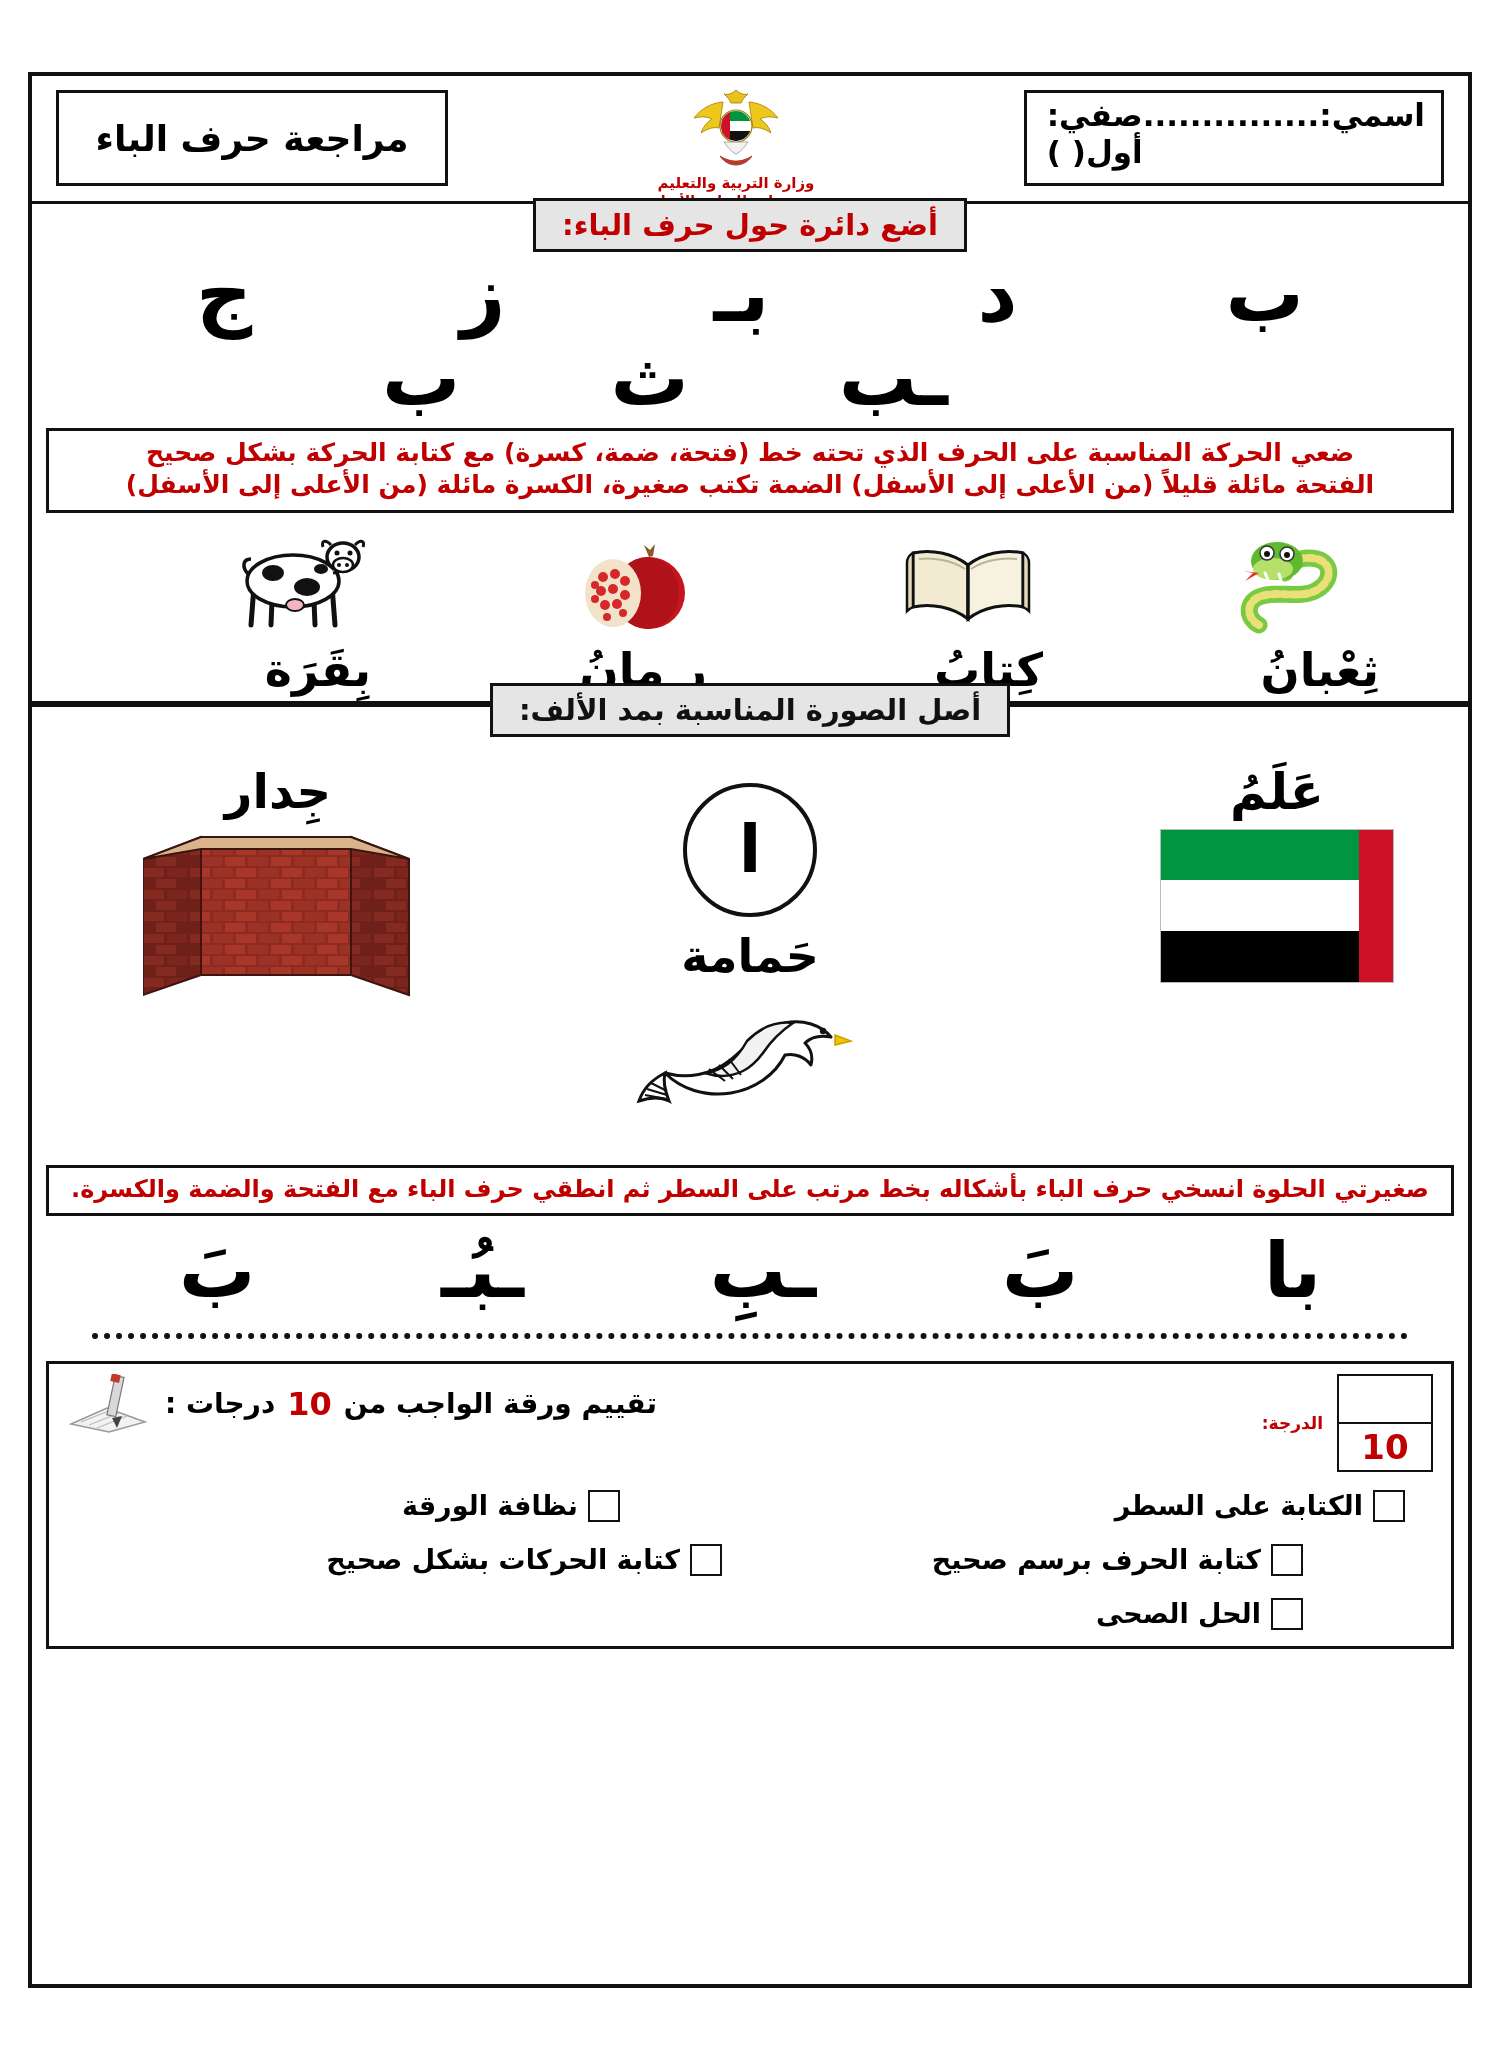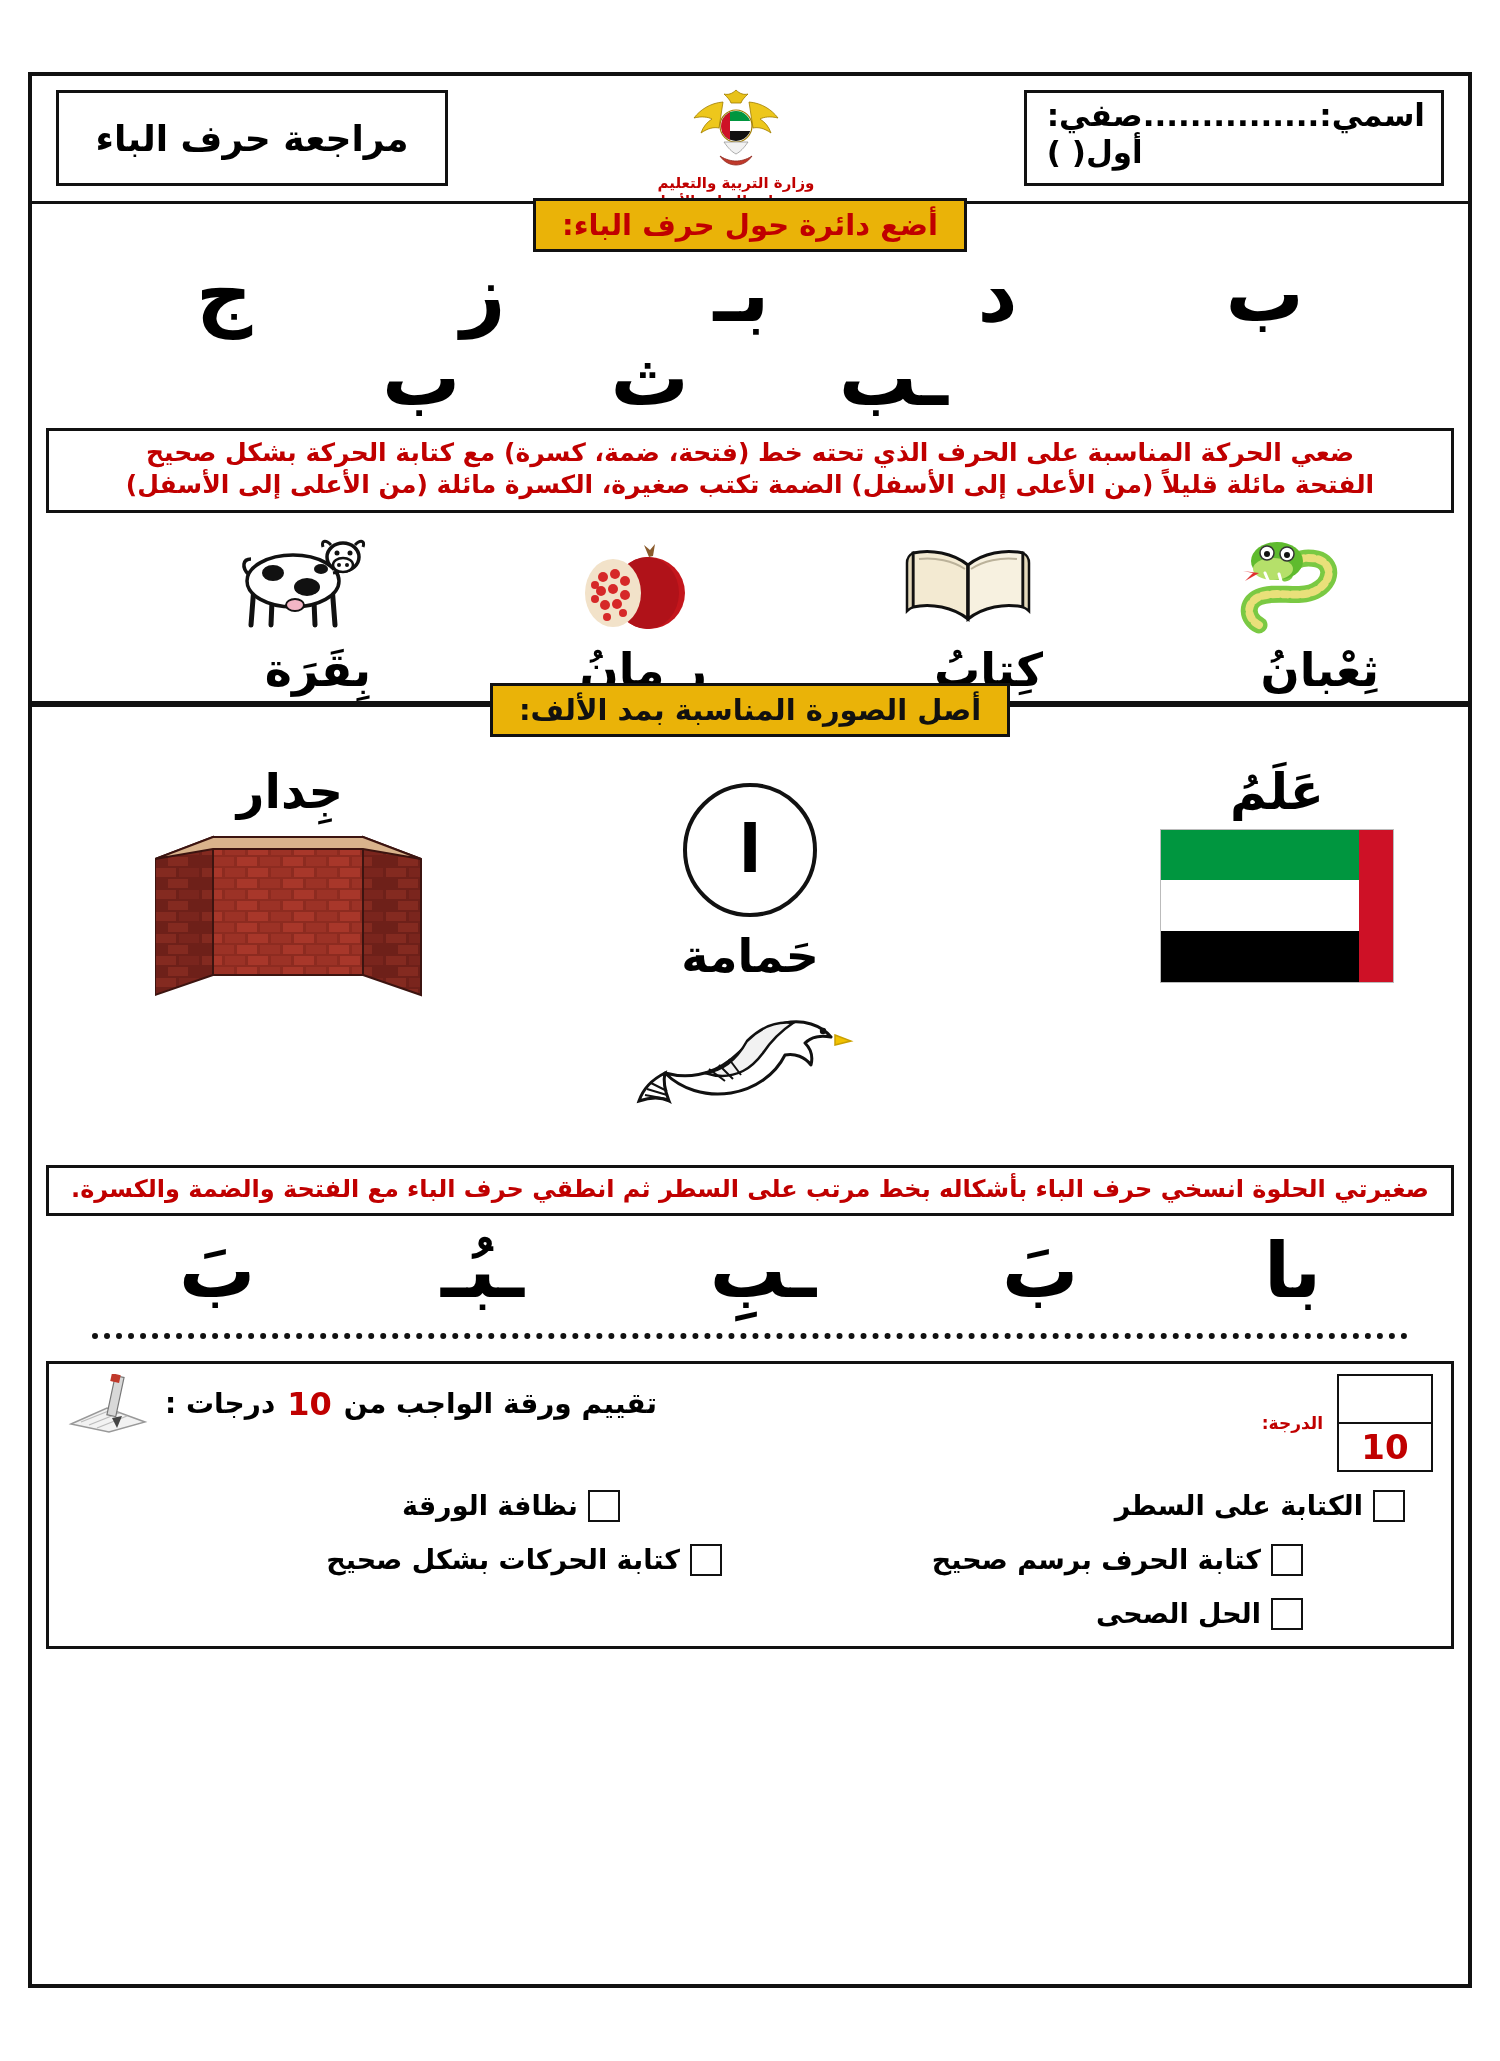--- a/index.html
+++ b/index.html
@@ -65,21 +65,21 @@
   .ministry .l2{font-size:14px;}
 
   
   .chip-row{
     display:flex;justify-content:center;
     margin-top:-6px;margin-bottom:0;
     position:relative;z-index:5;
   }
   .chip{
     border:3px solid #111;
-    background:#eab308;
+    background:#e5e5e5;
     padding:7px 26px;
     font-size:29px;font-weight:bold;color:#c00000;
     box-sizing:border-box;
   }
   .chip.black{color:#111;}
 
   
   .letters{
     display:flex;align-items:center;justify-content:space-around;
     padding:2px 60px 0 60px;
@@ -141,21 +141,21 @@
     display:grid;grid-template-columns:34px 1fr;
     grid-template-rows:repeat(3,1fr);
     border:1px solid #bbb;
   }
   .uaeflag .red{grid-column:1;grid-row:1/4;background:#ce1126;}
   .uaeflag .g{background:#00963f;}
   .uaeflag .w{background:#ffffff;}
   .uaeflag .b{background:#000000;}
 
   .wallcell{
-    position:absolute;left:108px;top:20px;
+    position:absolute;left:96px;top:20px;
     width:300px;text-align:center;
   }
   .wallcell .word{font-size:48px;margin-bottom:4px;}
 
   .dovecell{
     position:absolute;left:50%;transform:translateX(-50%);
     top:186px;width:320px;text-align:center;
   }
   .dovecell .word{font-size:46px;margin-bottom:-4px;}
 

